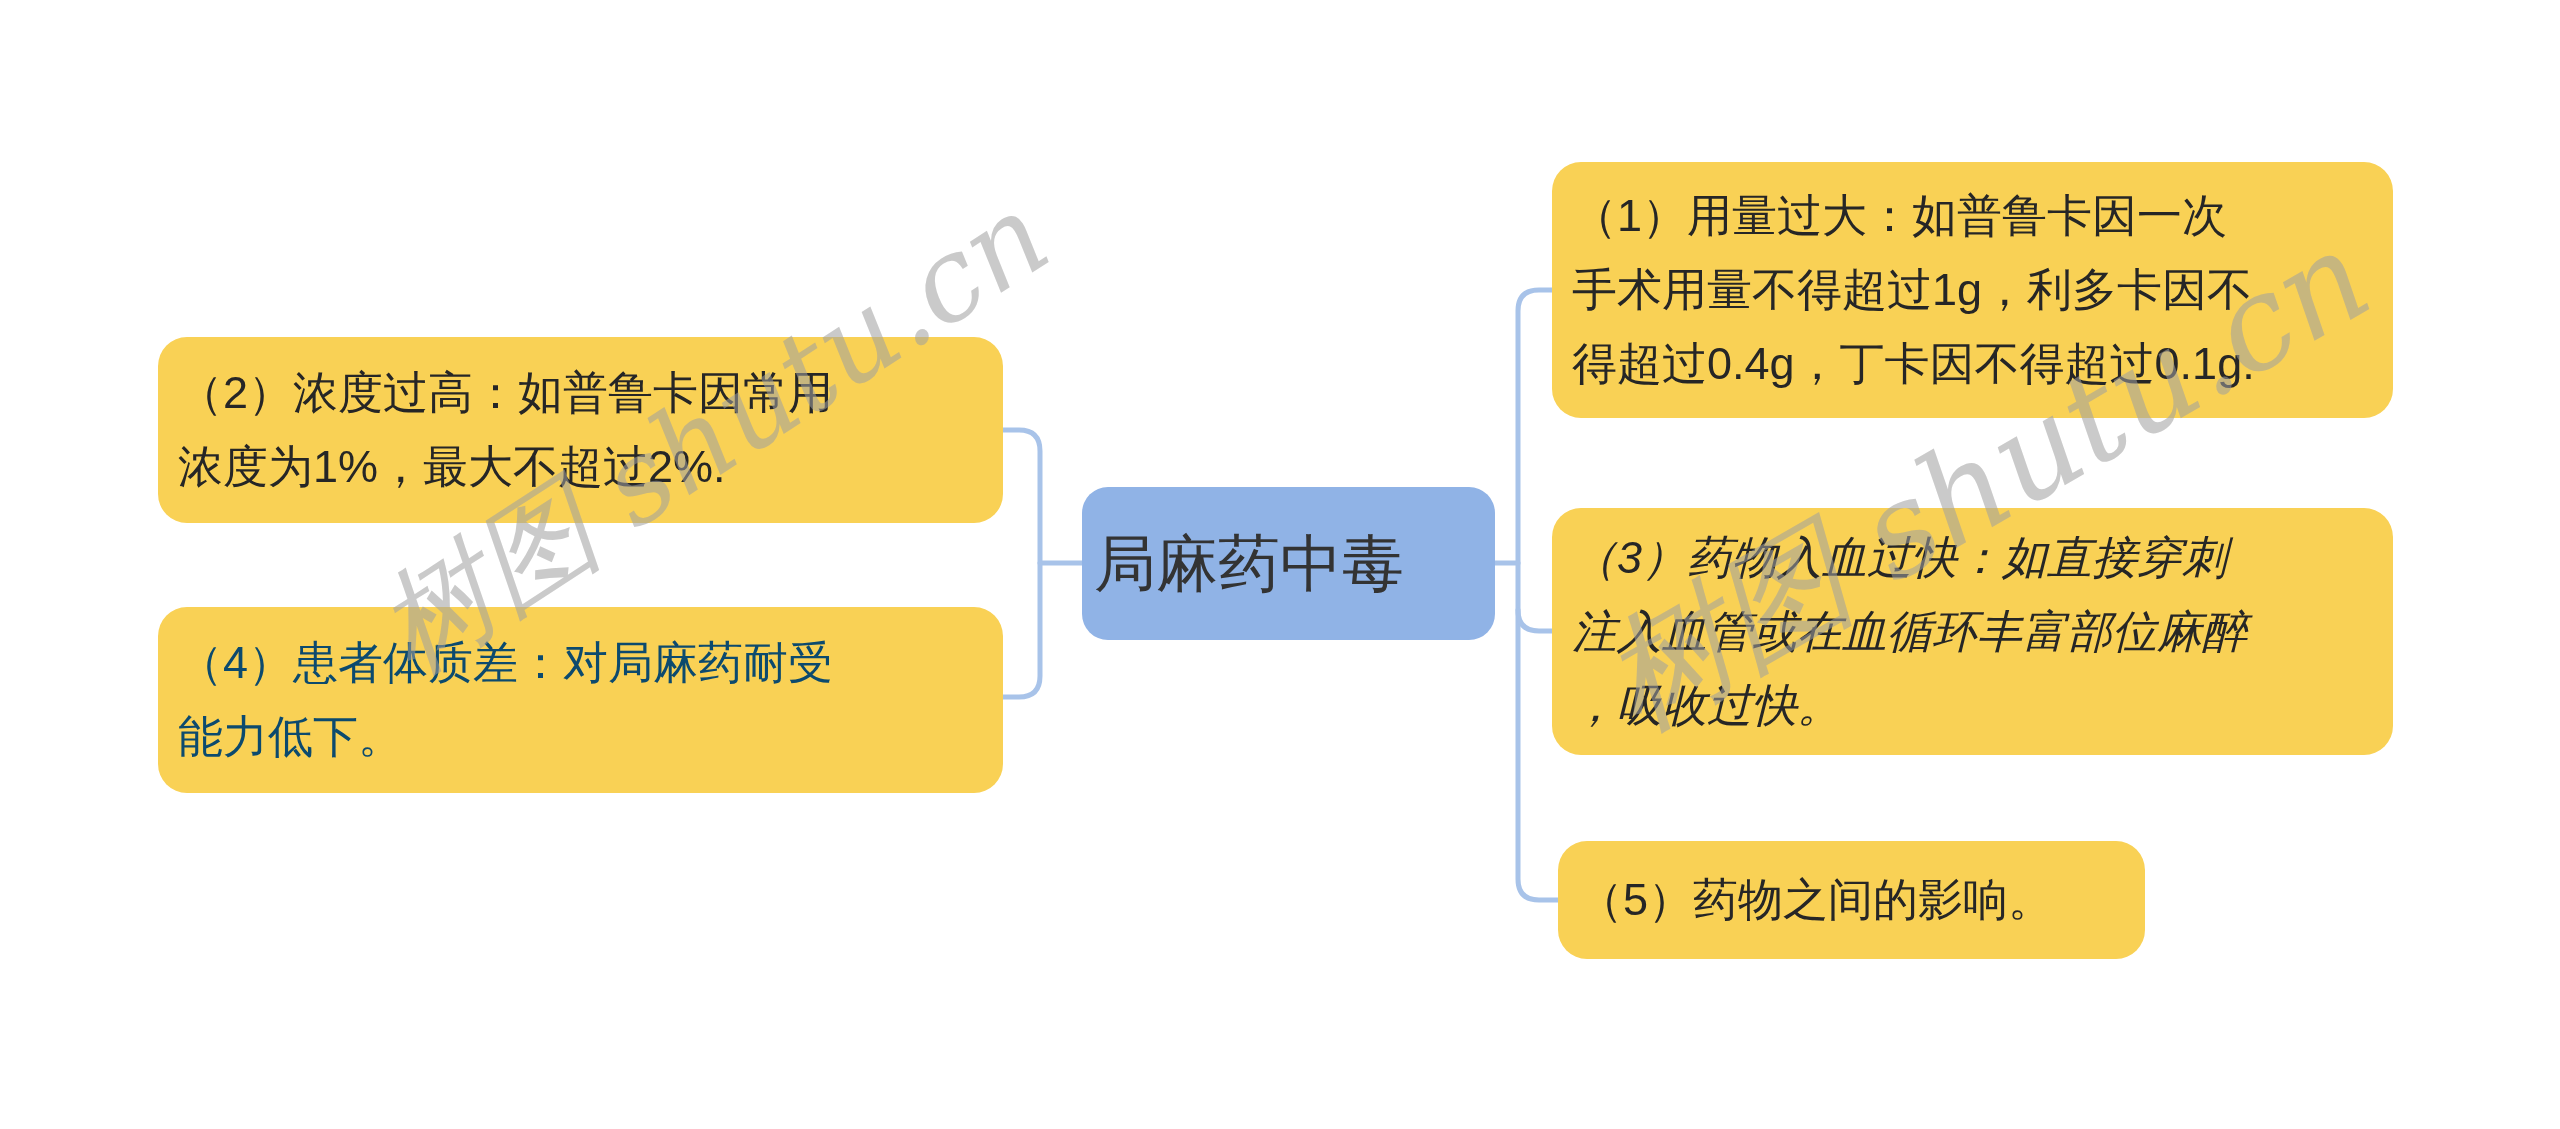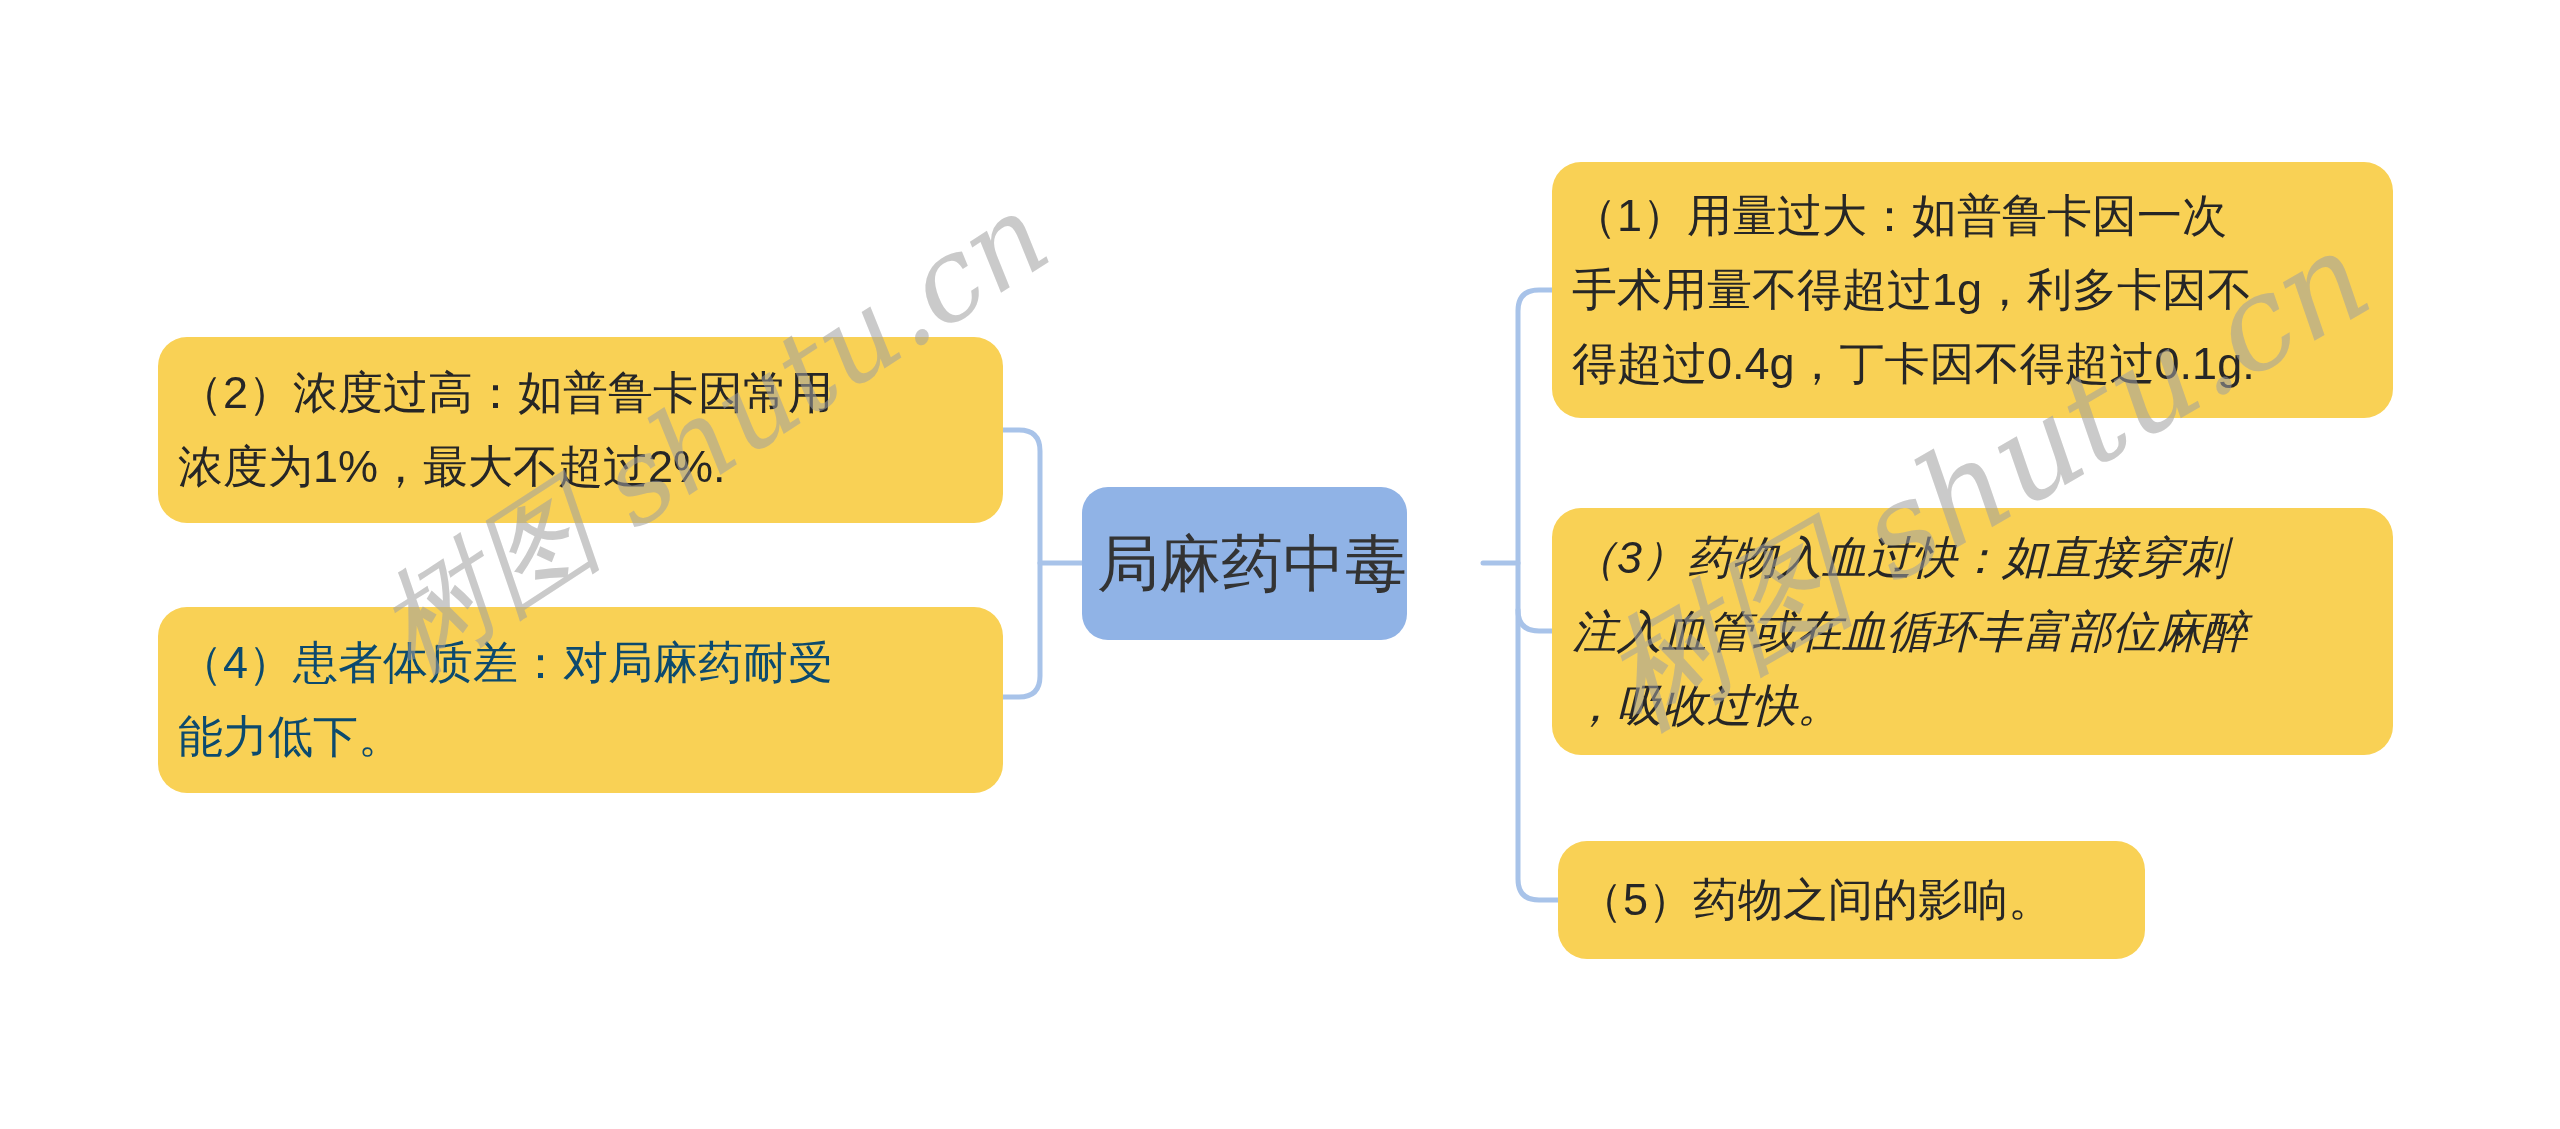--- a/index.html
+++ b/index.html
@@ -35,25 +35,26 @@
   .branch-text {
     white-space: pre-line;
     font-size: 45px;
     line-height: 74px;
     text-align: left;
   }
   #root-node {
     position: absolute;
     z-index: 2;
     left: 1082px; top: 487px;
-    width: 325px; height: 153px;
+    width: 401px; height: 153px;
     border-radius: 26px;
     display: flex;
     align-items: center;
-    justify-content: flex-end;
+    justify-content: flex-start;
+    padding-left: 12px;
   }
   #root-node .root-text {
     font-size: 62px;
     line-height: 62px;
     white-space: nowrap;
   }
   #branch-2 { left: 158px;  top: 337px; width: 845px; height: 186px; }
   #branch-4 { left: 158px;  top: 607px; width: 845px; height: 186px; }
   #branch-1 { left: 1552px; top: 162px; width: 841px; height: 256px; }
   #branch-3 { left: 1552px; top: 508px; width: 841px; height: 247px; }

